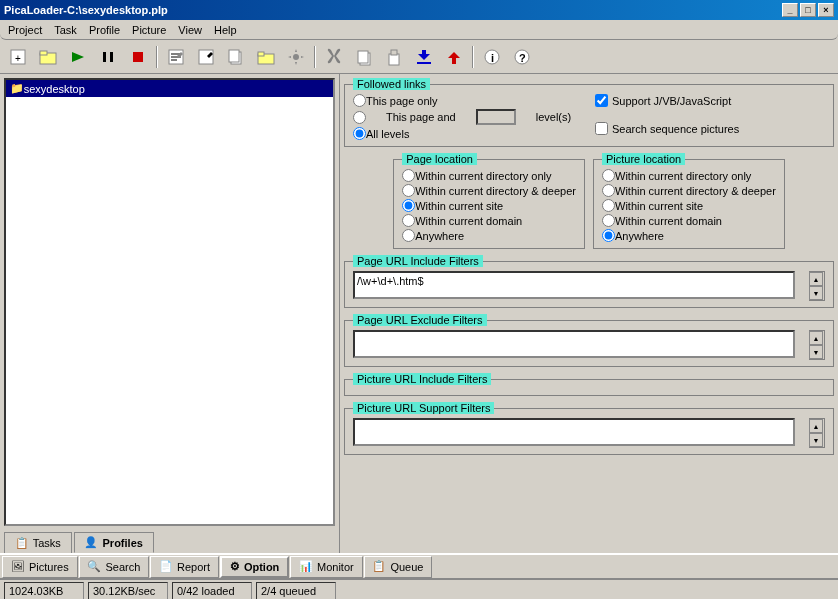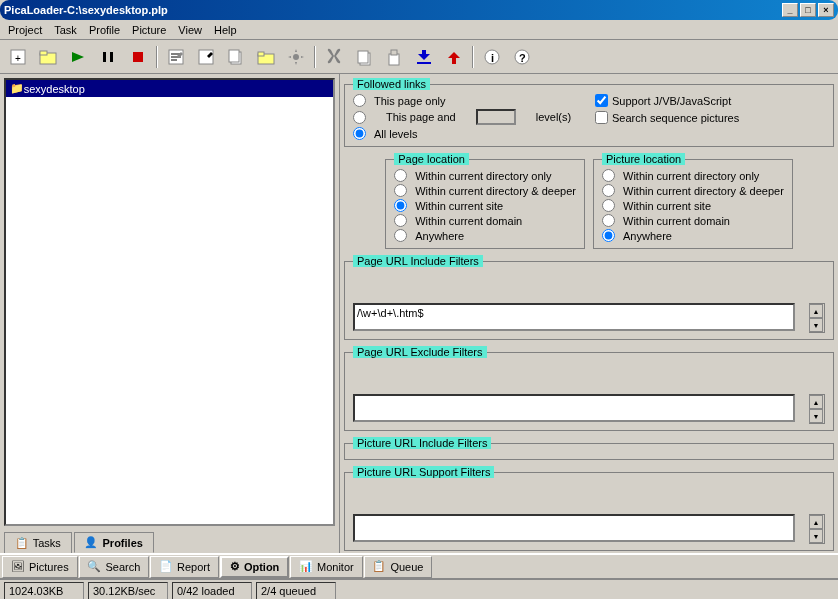--- a/index.html
+++ b/index.html
@@ -16,21 +16,20 @@
     .title-bar {
       background: linear-gradient(to right, #003087, #1084d0);
       color: white;
       height: 20px;
       display: flex;
       align-items: center;
       justify-content: space-between;
       padding: 0 4px;
       font-size: 11px;
       font-weight: bold;
-      border-radius: 9px;
     }
     .title-bar-buttons {
       display: flex;
       gap: 2px;
     }
     .title-btn {
       width: 16px;
       height: 14px;
       background: #d4d0c8;
       border: 1px solid #888;
@@ -45,20 +44,21 @@
     }
 
     
     .menu-bar {
       background: #d4d0c8;
       height: 20px;
       display: flex;
       align-items: center;
       padding: 0 2px;
       border-bottom: 1px solid #888;
+      border-radius: 6px;
     }
     .menu-item {
       padding: 2px 6px;
       font-size: 11px;
       cursor: pointer;
     }
 
     
     .toolbar {
       background: #d4d0c8;
@@ -159,24 +159,24 @@
       padding: 4px 8px 6px 8px;
       background: #d4d0c8;
     }
     legend {
       font-size: 11px;
       padding: 0 4px;
       background: #5eead4;
     }
 
     .radio-group { display: flex; flex-direction: column; gap: 2px; }
-    .radio-row { display: flex; align-items: center; gap: 8px; font-size: 11px; }
+    .radio-row { display: flex; align-items: center; gap: 0; font-size: 11px; }
     .radio-row input[type=radio] { margin: 0; }
 
-    .checkbox-group { display: flex; flex-direction: column; gap: 4px; }
+    .checkbox-group { display: flex; flex-direction: column; gap: 15px; }
     .checkbox-row { display: flex; align-items: center; gap: 4px; font-size: 11px; }
 
     .followed-links-inner {
       display: flex;
       gap: 12px;
     }
     .followed-links-left { flex: 1; }
     .followed-links-right { flex: 1; }
 
     .level-row {
@@ -275,21 +275,20 @@
       display: flex;
       align-items: center;
       justify-content: center;
       font-size: 8px;
       cursor: pointer;
     }
 
     .filter-wrapper {
       display: flex;
       gap: 14px;
-      margin-top: 32px;
     }
     .filter-wrapper textarea {
       flex: 1;
     }
     .filter-scrollbar {
       width: 16px;
       display: flex;
       flex-direction: column;
       background: #d4d0c8;
       border: 1px solid #808080;

